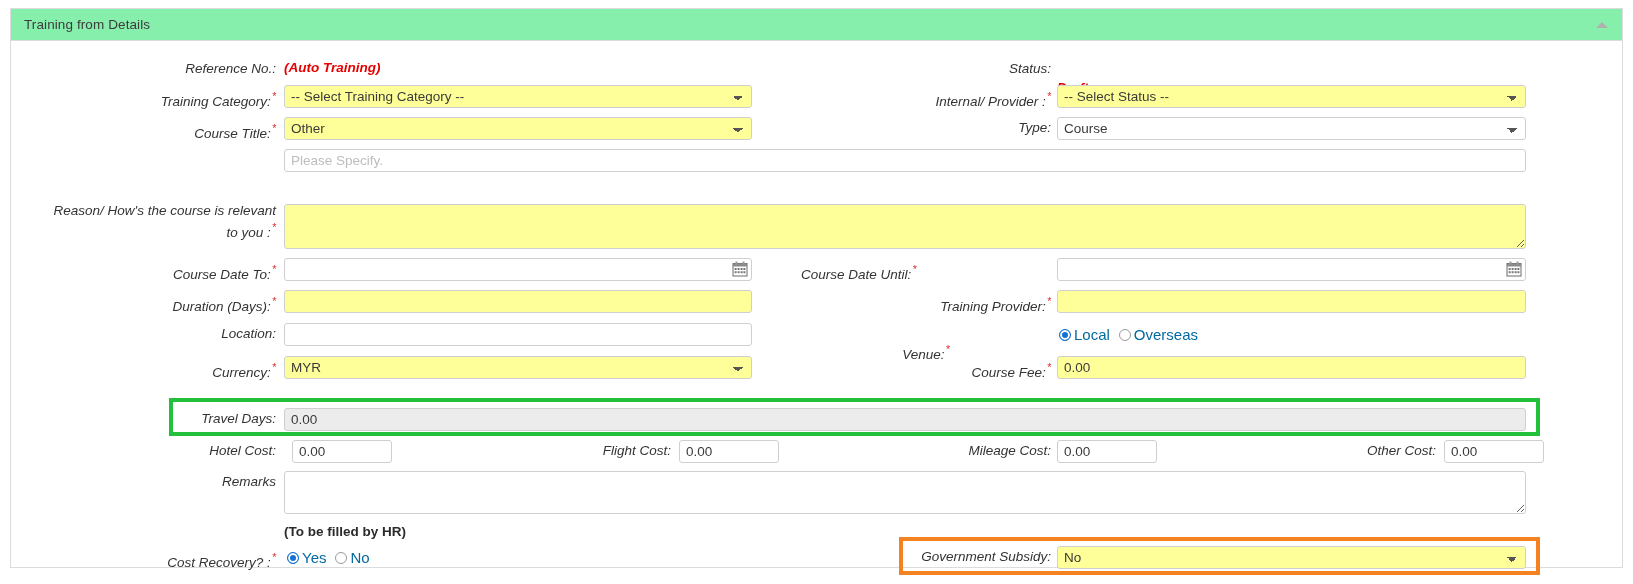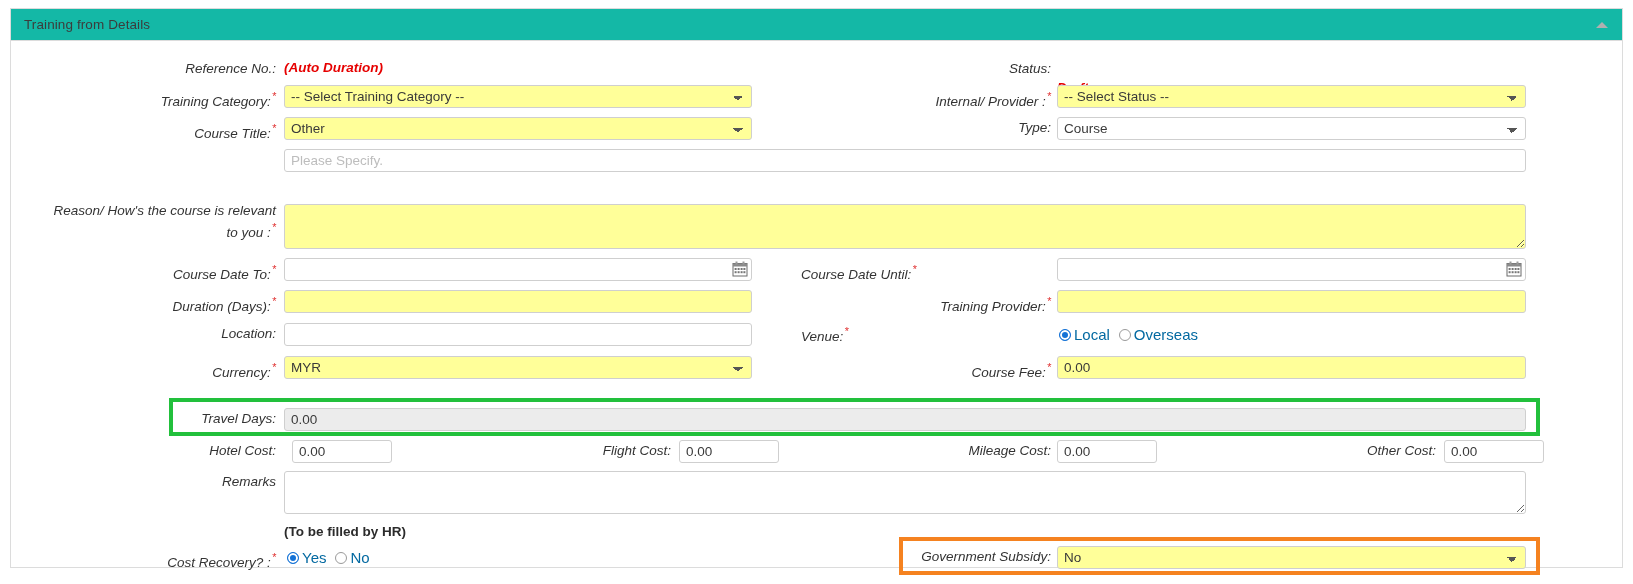--- a/index.html
+++ b/index.html
@@ -12,21 +12,21 @@
 
   .panel {
     position: absolute;
     left: 10px; top: 8px;
     width: 1613px; height: 560px;
     border: 1px solid #dcdcdc;
     background: #ffffff;
   }
   .panel-header {
     height: 32px;
-    background: #14b8a6;
+    background: #86efac;
     border-bottom: 1px solid #dcdcdc;
     display: flex;
     align-items: center;
     justify-content: space-between;
     padding: 0 12px 0 13px;
   }
   .panel-header-title {
     font-size: 13.5px;
     color: #3c3c3c;
     letter-spacing: .1px;
@@ -142,21 +142,21 @@
     <span class="panel-header-title">Training from Details</span>
     <span class="collapse-icon"></span>
   </div>
 
   <div class="panel-body">
 
     <div class="row" style="left:0; top:16px; width:265px; justify-content:flex-end;">
       <span class="lbl">Reference No.:</span>
     </div>
     <div class="row" style="left:273px; top:16px;">
-      <span class="red-bold">(Auto Duration)</span>
+      <span class="red-bold">(Auto Training)</span>
     </div>
 
     <div class="row" style="left:790px; top:16px; width:250px; justify-content:flex-end;">
       <span class="lbl">Status:</span>
     </div>
     <div class="row" style="left:1046px; top:16px;margin-top:20px;">
       <span class="red-bold">Draft</span>
     </div>
 
     <div class="row" style="left:0; top:43px; width:265px; justify-content:flex-end;">
@@ -268,21 +268,21 @@
         <span>Training Provider:</span><span class="req">*</span>
       </span>
     </div>
     <input class="f yel" style="position: absolute; left: 1046px; top: 249px; width: 469px;">
 
     <div class="row" style="left:0; top:281px; width:265px; justify-content:flex-end;">
       <span class="lbl">Location:</span>
     </div>
     <input class="f" style="position: absolute; left: 273px; top: 282px; width: 468px;">
 
-    <div class="row" style="left:790px; top:278px; width:250px; justify-content:flex-start;">
+    <div class="row" style="left:790px; top:296px; width:250px; justify-content:center;">
       <span class="lbl">
         <span>Venue:</span><span class="req">*</span>
       </span>
     </div>
     <div class="radio-group" style="position:absolute; left:1048px; top:281px;">
       <label class="radio-item">
         <span class="rdo on"></span>
         <span>Local</span>
       </label>
       <label class="radio-item">

